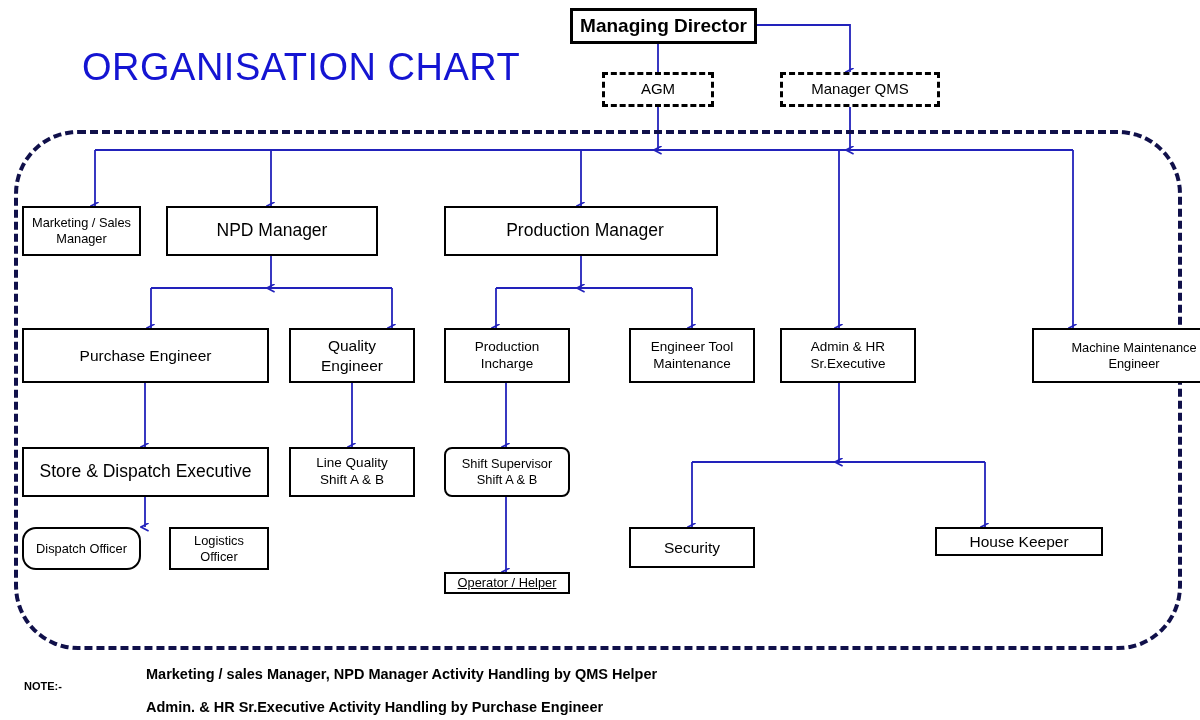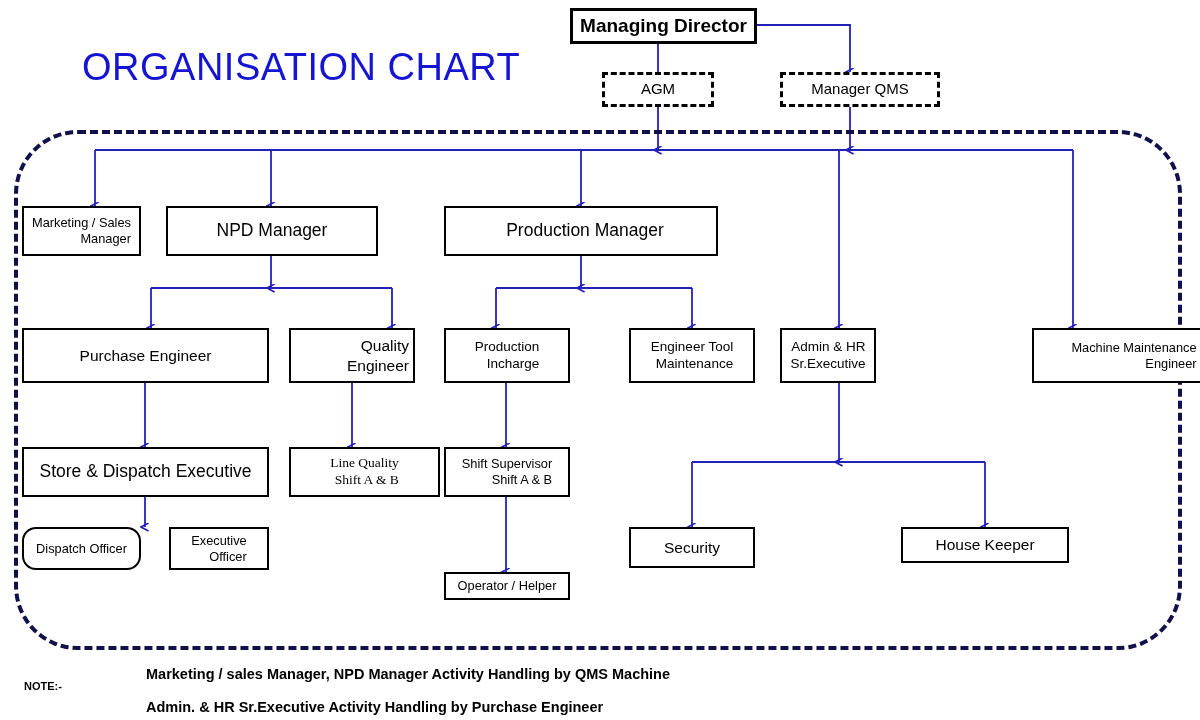--- a/index.html
+++ b/index.html
@@ -38,21 +38,21 @@
     font-family: "Liberation Sans", sans-serif;
   }
   .node {
     position: absolute;
     box-sizing: border-box;
     background: #ffffff;
     border: 2px solid #000000;
     display: flex;
     align-items: center;
     justify-content: center;
-    text-align: right;
+    text-align: center;
     line-height: 1.25;
     font-family: "Liberation Sans", sans-serif;
     color: #000000;
     padding: 2px 4px;
   }
   .node .lbl {
     display: block;
     white-space: pre-line;
   }
   .node.md {
@@ -183,64 +183,64 @@
   <div class="node f14" style="left:444px; top:328px; width:126px; height:55px;">
     <span class="lbl">Production
 Incharge</span>
   </div>
 
   <div class="node f14" style="left:629px; top:328px; width:126px; height:55px;">
     <span class="lbl">Engineer Tool
 Maintenance</span>
   </div>
 
-  <div class="node f14" style="left:780px; top:328px; width:96px; height:55px;">
+  <div class="node f14" style="left:780px; top:328px; width:136px; height:55px;">
     <span class="lbl">Admin &amp; HR
 Sr.Executive</span>
   </div>
 
   <div class="node f13" style="left:1032px; top:328px; width:204px; height:55px;">
     <span class="lbl">Machine Maintenance
 Engineer</span>
   </div>
 
   <div class="node f18" style="left:22px; top:447px; width:247px; height:50px;">
     <span class="lbl">Store &amp; Dispatch Executive</span>
   </div>
 
-  <div class="node f14" style="left:289px; top:447px; width:151px; height:50px;font-family:Liberation Serif, serif;">
+  <div class="node f14" style="left:289px; top:447px; width:126px; height:50px;">
     <span class="lbl">Line Quality
 Shift A &amp; B</span>
   </div>
 
-  <div class="node f13" style="left:444px; top:447px; width:126px; height:50px;">
+  <div class="node f13" style="left:444px; top:447px; width:126px; height:50px;border-radius:8px;">
     <span class="lbl">Shift Supervisor
 Shift A &amp; B</span>
   </div>
 
   <div class="node f13" style="left:22px; top:527px; width:119px; height:43px;border-radius:14px;">
     <span class="lbl">Dispatch Officer</span>
   </div>
 
   <div class="node f13" style="left:169px; top:527px; width:100px; height:43px;">
-    <span class="lbl">Executive
+    <span class="lbl">Logistics
 Officer</span>
   </div>
 
-  <div class="node f13" style="left:444px; top:572px; width:126px; height:28px;">
+  <div class="node f13" style="left:444px; top:572px; width:126px; height:22px;text-decoration:underline;">
     <span class="lbl">Operator / Helper</span>
   </div>
 
   <div class="node f16" style="left:629px; top:527px; width:126px; height:41px;">
     <span class="lbl">Security</span>
   </div>
 
-  <div class="node f16" style="left:901px; top:527px; width:168px; height:36px;">
+  <div class="node f16" style="left:935px; top:527px; width:168px; height:29px;">
     <span class="lbl">House Keeper</span>
   </div>
 
   <div class="note-label" style="left:24px; top:666px;">NOTE:-</div>
 
-  <div class="note-line" style="left:146px; top:666px;">Marketing / sales Manager, NPD Manager Activity Handling by QMS Machine</div>
+  <div class="note-line" style="left:146px; top:666px;">Marketing / sales Manager, NPD Manager Activity Handling by QMS Helper</div>
 
   <div class="note-line" style="left:146px; top:699px;">Admin. &amp; HR Sr.Executive Activity Handling by Purchase Engineer</div>
 
 </div>
 
 </body></html>

